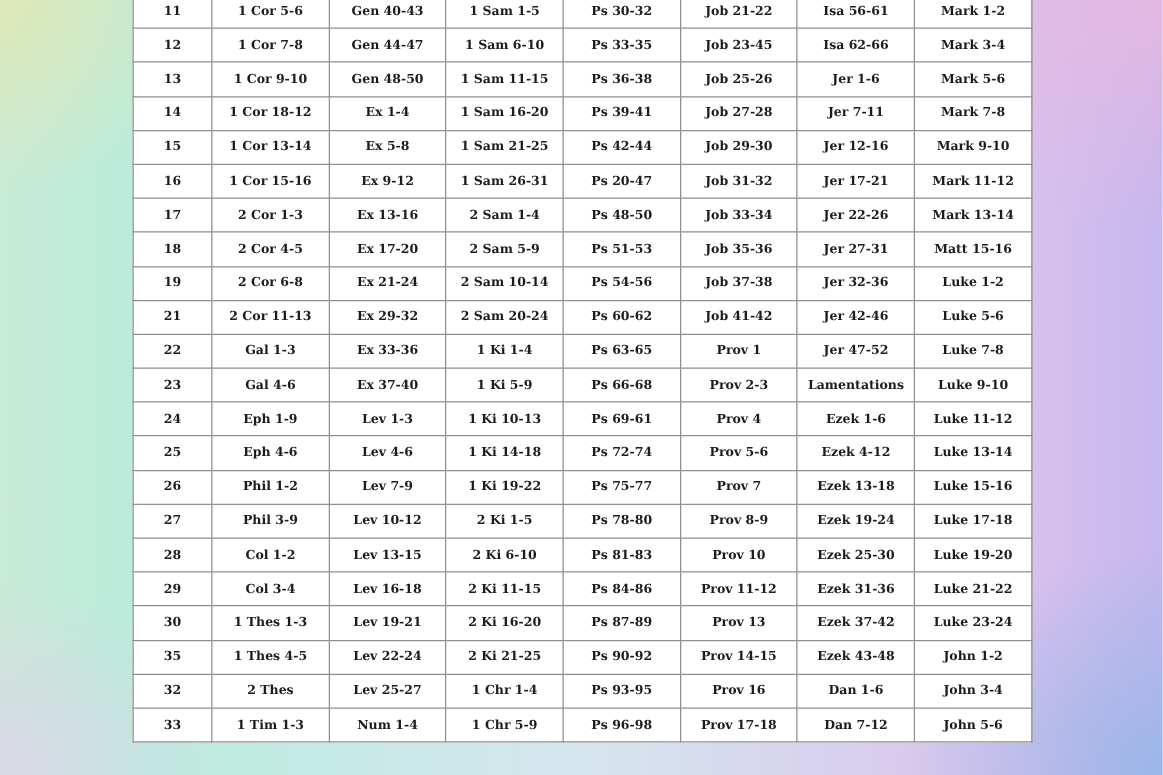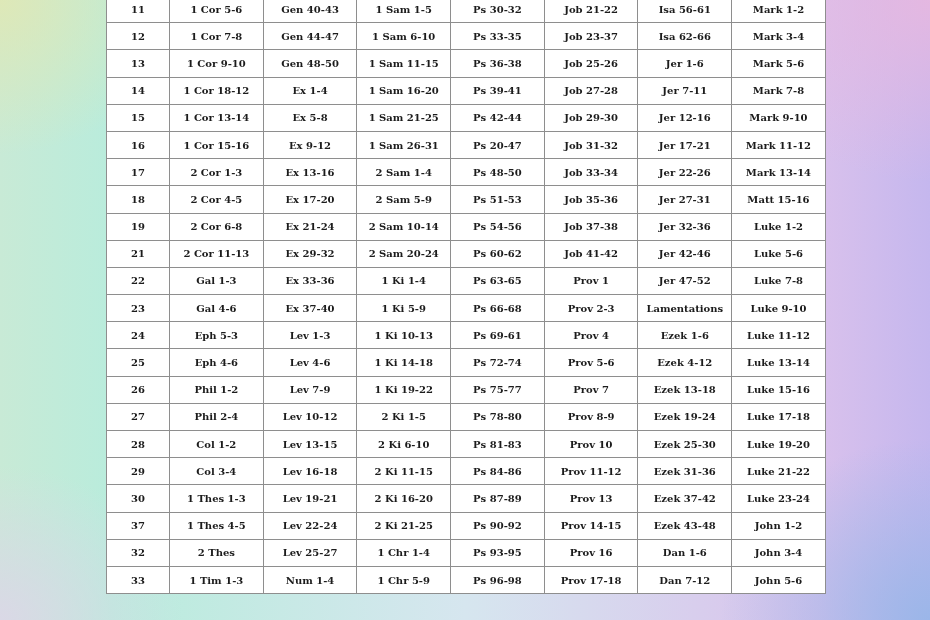--- a/index.html
+++ b/index.html
@@ -77,21 +77,21 @@
           <td>Job 21-22</td>
           <td>Isa 56-61</td>
           <td>Mark 1-2</td>
         </tr>
         <tr>
           <td>12</td>
           <td>1 Cor 7-8</td>
           <td>Gen 44-47</td>
           <td>1 Sam 6-10</td>
           <td>Ps 33-35</td>
-          <td>Job 23-37</td>
+          <td>Job 23-45</td>
           <td>Isa 62-66</td>
           <td>Mark 3-4</td>
         </tr>
         <tr>
           <td>13</td>
           <td>1 Cor 9-10</td>
           <td>Gen 48-50</td>
           <td>1 Sam 11-15</td>
           <td>Ps 36-38</td>
           <td>Job 25-26</td>
@@ -183,21 +183,21 @@
           <td>Gal 4-6</td>
           <td>Ex 37-40</td>
           <td>1 Ki 5-9</td>
           <td>Ps 66-68</td>
           <td>Prov 2-3</td>
           <td>Lamentations</td>
           <td>Luke 9-10</td>
         </tr>
         <tr>
           <td>24</td>
-          <td>Eph 5-3</td>
+          <td>Eph 1-9</td>
           <td>Lev 1-3</td>
           <td>1 Ki 10-13</td>
           <td>Ps 69-61</td>
           <td>Prov 4</td>
           <td>Ezek 1-6</td>
           <td>Luke 11-12</td>
         </tr>
         <tr>
           <td>25</td>
           <td>Eph 4-6</td>
@@ -213,21 +213,21 @@
           <td>Phil 1-2</td>
           <td>Lev 7-9</td>
           <td>1 Ki 19-22</td>
           <td>Ps 75-77</td>
           <td>Prov 7</td>
           <td>Ezek 13-18</td>
           <td>Luke 15-16</td>
         </tr>
         <tr>
           <td>27</td>
-          <td>Phil 2-4</td>
+          <td>Phil 3-9</td>
           <td>Lev 10-12</td>
           <td>2 Ki 1-5</td>
           <td>Ps 78-80</td>
           <td>Prov 8-9</td>
           <td>Ezek 19-24</td>
           <td>Luke 17-18</td>
         </tr>
         <tr>
           <td>28</td>
           <td>Col 1-2</td>
@@ -252,21 +252,21 @@
           <td>30</td>
           <td>1 Thes 1-3</td>
           <td>Lev 19-21</td>
           <td>2 Ki 16-20</td>
           <td>Ps 87-89</td>
           <td>Prov 13</td>
           <td>Ezek 37-42</td>
           <td>Luke 23-24</td>
         </tr>
         <tr>
-          <td>37</td>
+          <td>35</td>
           <td>1 Thes 4-5</td>
           <td>Lev 22-24</td>
           <td>2 Ki 21-25</td>
           <td>Ps 90-92</td>
           <td>Prov 14-15</td>
           <td>Ezek 43-48</td>
           <td>John 1-2</td>
         </tr>
         <tr>
           <td>32</td>

